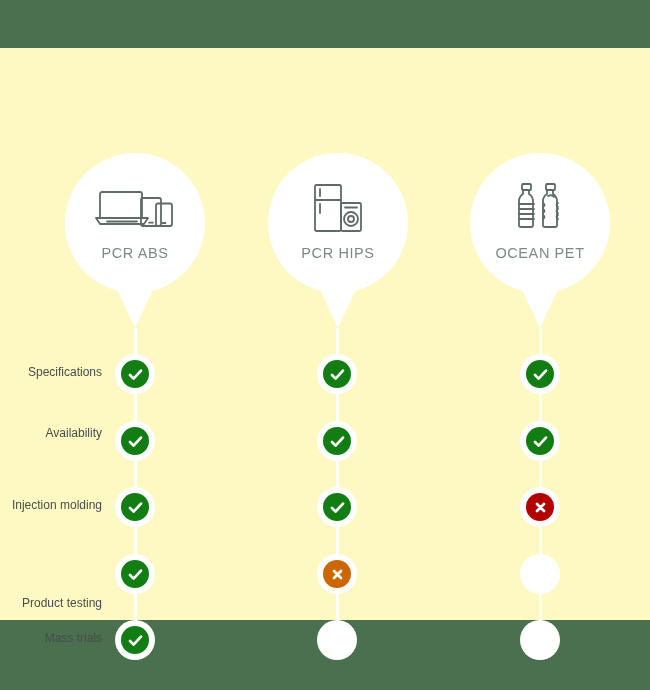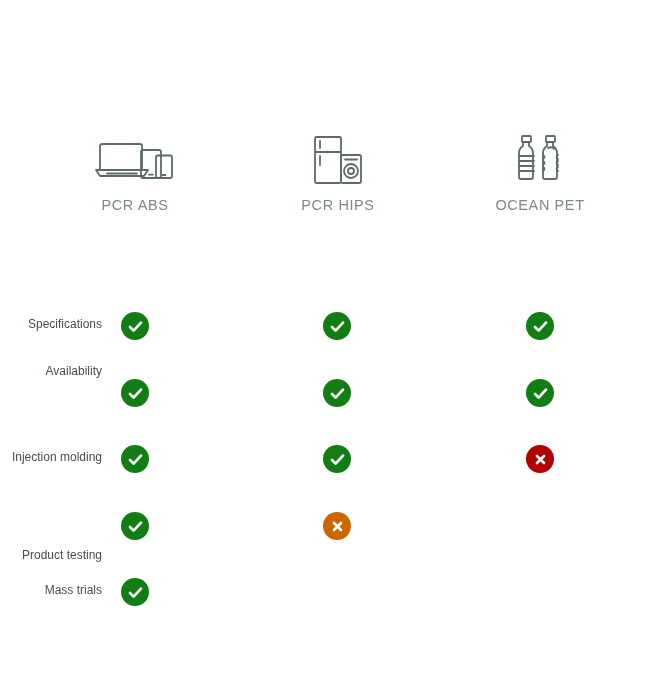--- a/index.html
+++ b/index.html
@@ -9,22 +9,23 @@
   body {
     width: 650px;
     height: 690px;
     background: #4a7050;
     font-family: "Liberation Sans", sans-serif;
     overflow: hidden;
   }
   #canvas {
     position: relative;
     width: 650px;
-    height: 690px;
-    background: #ffffff;
+    height: 572px;
+    background: #fef9c3;
+    margin-top: 48px;
   }
 
   
   .pin {
     position: absolute;
     width: 140px;
     height: 175px;
   }
   .pin-body {
     position: absolute;
@@ -273,19 +274,19 @@
             <path d="M4 4 L11 11 M11 4 L4 11" fill="none" stroke="#ffffff" stroke-width="2.7" stroke-linecap="round"></path>
           </svg>
         </div>
       </div>
       <div title="Product testing" class="node node-empty" style="left: 540px; top: 526px;"></div>
       <div title="Mass trials" class="node node-empty" style="left: 540px; top: 592px;"></div>
     </div>
 
   <div id="row-label-layer">
       <div class="row-label" style="top: 317px;">Specifications</div>
-      <div class="row-label" style="top: 364px;">Availability</div>
+      <div class="row-label" style="top: 378px;">Availability</div>
       <div class="row-label" style="top: 450px;">Injection molding</div>
       <div class="row-label" style="top: 548px;">Product testing</div>
       <div class="row-label" style="top: 583px;">Mass trials</div>
     </div>
 
 </div>
 
 </body></html>

